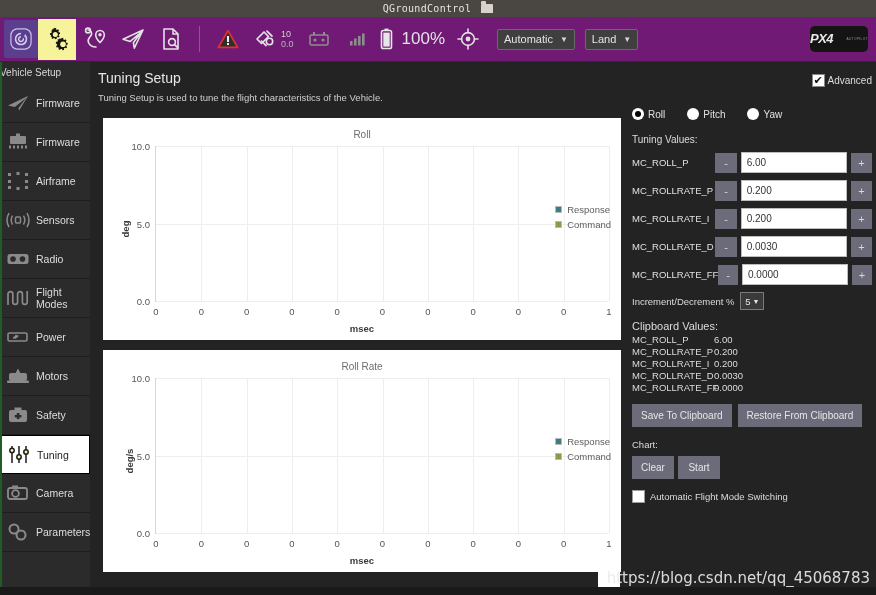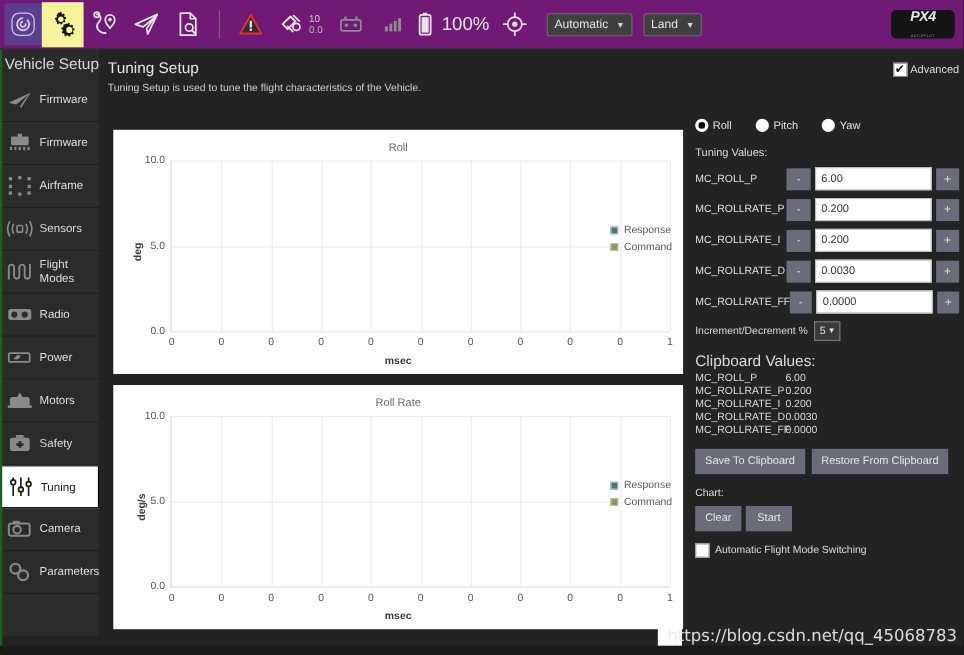--- a/index.html
+++ b/index.html
@@ -74,38 +74,38 @@
     margin-left: 10px;
     border-radius: 2px;
   }
   .combo .caret { margin-left:7px; font-size:8px; color:#d6d6d6; }
   .px4logo {
     position: absolute; right: 8px; top: 9px;
     width: 58px; height: 26px;
     background: #141414;
     border-radius: 5px;
     display:flex; align-items:center; justify-content:space-between;
-    flex-direction: column;
+    flex-direction: row;
   }
   .px4logo .b { color:#e9e9e9; font-size:13px; font-weight:bold; font-style:italic; letter-spacing:-.5px; line-height:12px;}
   .px4logo .s { color:#9a9a9a; font-size:3.2px; letter-spacing:.4px; }
 
   
   .body { display: flex; height: 533px; }
 
   
   .sidebar {
     width: 90px;
     background: #2b2b2b;
     flex: 0 0 90px;
     padding-top: 2px;
   }
   .sb-title {
-    color: #d9d9d9; font-size: 14px;
-    text-align: right; padding: 3px 0 6px;
+    color: #d9d9d9; font-size: 10px;
+    text-align: left; padding: 3px 0 6px;
   }
   .sb-item {
     height: 39px;
     display: flex; align-items: center;
     gap: 6px; padding-left: 6px;
     border-bottom: 1px solid #1e1e1e;
     color: #dedede; font-size: 10.5px;
   }
   .sb-item.active {
     background: #ffffff; color: #1a1a1a;
@@ -200,21 +200,21 @@
   }
   .inc-row { display:flex; align-items:center; gap:6px; margin:6px 0 10px; }
   .inc-lbl { font-size:9.5px; }
   .inc-combo {
     width:24px; height:18px; border:1px solid #7a7a7a; background:#3a3a3a;
     color:#e4e4e4; font-size:9.5px;
     display:flex; align-items:center; justify-content:center; gap:2px;
   }
   .inc-combo .caret{ font-size:7px; }
 
-  .clip-title { font-size:14px; margin-bottom:2px; }
+  .clip-title { font-size:11px; margin-bottom:2px; }
   .clip-row { display:flex; font-size:9.5px; line-height:12px; color:#dcdcdc; }
   .clip-row .k { width:82px; }
   .clip-btns { display:flex; gap:6px; margin:10px 0 12px; }
   .pbtn {
     background:#6b6b7a; color:#e6e6e6; font-size:10px;
     border:none; padding:6px 9px; height:23px;
     display:flex; align-items:center; justify-content:center;
   }
   .chart-lbl { font-size:9.5px; margin-bottom:6px; }
   .chart-btns { display:flex; gap:4px; margin-bottom:11px; }
@@ -238,20 +238,24 @@
   }
   .greenedge {
     position:absolute; left:0; top:17px; width:2px; height:578px; background:#1f5d24;
   }
 </style>
 </head>
 <body>
 
 <div id="app">
 
+  <div class="titlebar">
+    <span class="ttl">QGroundControl</span>
+    <span class="tbicon"></span>
+  </div>
 
   <div class="greenedge"></div>
 
   <div class="toolbar">
 
     <div class="tb-btn purple">
       <svg width="22" height="22" viewBox="0 0 24 24">
         <rect x="1" y="1" width="22" height="22" rx="7" fill="none" stroke="#cfc2e8" stroke-width="1.3"></rect>
         <path d="M12 6a6 6 0 1 0 5.2 3" fill="none" stroke="#d8cbf0" stroke-width="1.8"></path>
         <path d="M12 9.5a2.6 2.6 0 1 0 2.4 1.6" fill="none" stroke="#d8cbf0" stroke-width="1.6"></path>
@@ -421,36 +425,36 @@
           <svg width="24" height="18" viewBox="0 0 24 18">
             <path d="M3 2a14 14 0 0 0 0 14M6.5 4.5a9 9 0 0 0 0 9M21 2a14 14 0 0 1 0 14M17.5 4.5a9 9 0 0 1 0 9" fill="none" stroke="#8a8a8a" stroke-width="1.5"></path>
             <rect x="9.5" y="6" width="5" height="6" rx="1" fill="none" stroke="#8a8a8a" stroke-width="1.5"></rect>
           </svg>
         </span>
         <span>Sensors</span>
       </div>
 
       <div class="sb-item">
         <span class="sb-ico">
-          <svg width="24" height="18" viewBox="0 0 24 18">
-            <path d="M2 16V5a2.4 2.4 0 0 1 4.8 0v8a2.4 2.4 0 0 0 4.8 0V5a2.4 2.4 0 0 1 4.8 0v8a2.4 2.4 0 0 0 4.8 0V2" fill="none" stroke="#8a8a8a" stroke-width="1.7"></path>
-          </svg>
-        </span>
-        <span>Flight Modes</span>
-      </div>
-
-      <div class="sb-item">
-        <span class="sb-ico">
           <svg width="24" height="16" viewBox="0 0 24 16">
             <rect x="1.5" y="3" width="21" height="10" rx="2.5" fill="#8a8a8a"></rect>
             <circle cx="7" cy="8" r="2.8" fill="#2b2b2b"></circle>
             <circle cx="16.5" cy="8" r="2.8" fill="#2b2b2b"></circle>
           </svg>
         </span>
         <span>Radio</span>
+      </div>
+
+      <div class="sb-item">
+        <span class="sb-ico">
+          <svg width="24" height="18" viewBox="0 0 24 18">
+            <path d="M2 16V5a2.4 2.4 0 0 1 4.8 0v8a2.4 2.4 0 0 0 4.8 0V5a2.4 2.4 0 0 1 4.8 0v8a2.4 2.4 0 0 0 4.8 0V2" fill="none" stroke="#8a8a8a" stroke-width="1.7"></path>
+          </svg>
+        </span>
+        <span>Flight Modes</span>
       </div>
 
       <div class="sb-item">
         <span class="sb-ico">
           <svg width="24" height="14" viewBox="0 0 24 14">
             <rect x="2" y="3" width="19" height="8" rx="1.5" fill="none" stroke="#8a8a8a" stroke-width="1.6"></rect>
             <path d="M7 8.5l3.5-3.5L9 8.5l3.5-3" stroke="#8a8a8a" stroke-width="1.4" fill="none"></path>
           </svg>
         </span>
         <span>Power</span>

